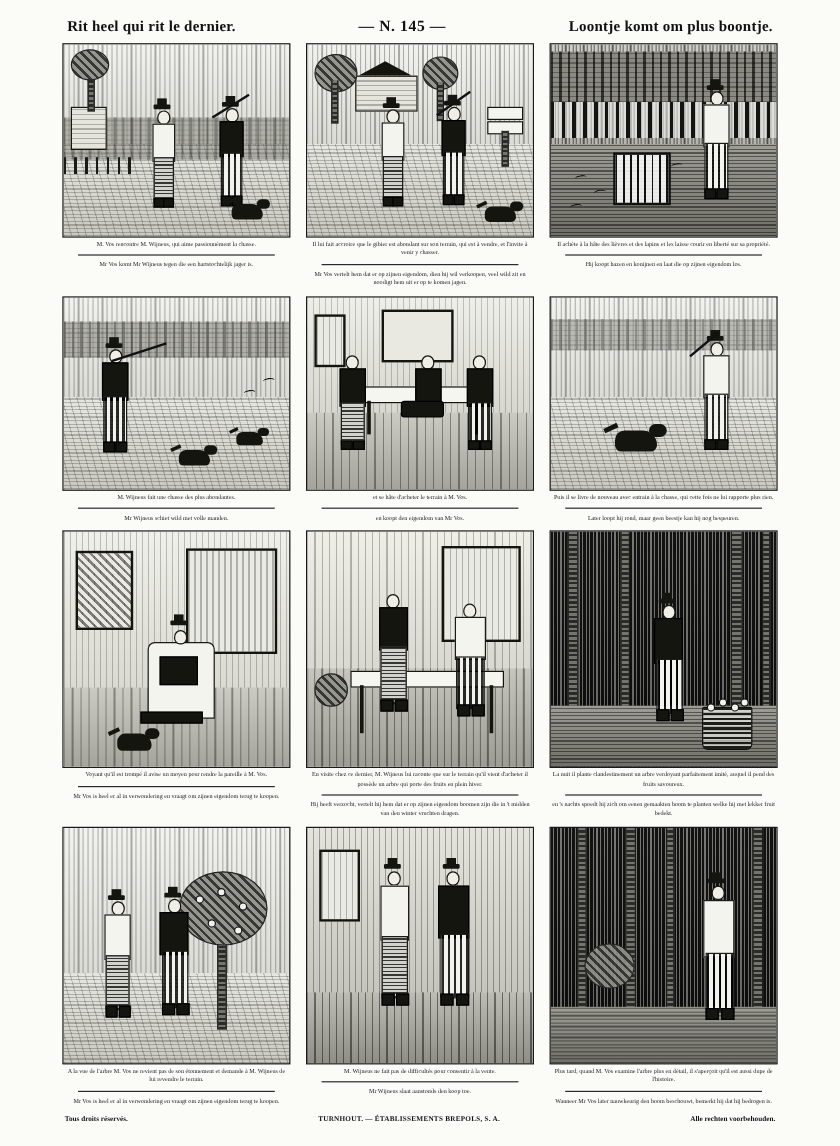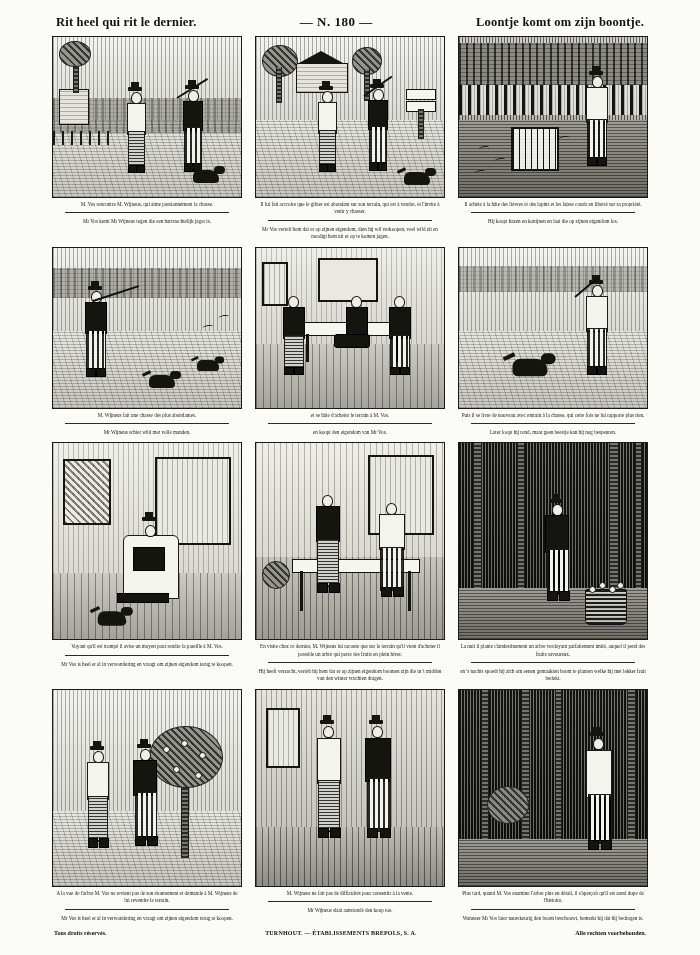--- a/index.html
+++ b/index.html
@@ -311,22 +311,22 @@
     letter-spacing: 0.2px;
   }
 </style>
 </head>
 <body>
 
 <div class="sheet">
 
   <div class="header">
     <div class="title-left">Rit heel qui rit le dernier.</div>
-    <div class="issue">— N. 180 —</div>
-    <div class="title-right">Loontje komt om zijn boontje.</div>
+    <div class="issue">— N. 145 —</div>
+    <div class="title-right">Loontje komt om plus boontje.</div>
   </div>
 
   <div class="grid">
 
     <div class="row">
 
       <div class="panel">
         <div class="frame short">
           <div class="sky"></div>
           <div class="ground"></div>

